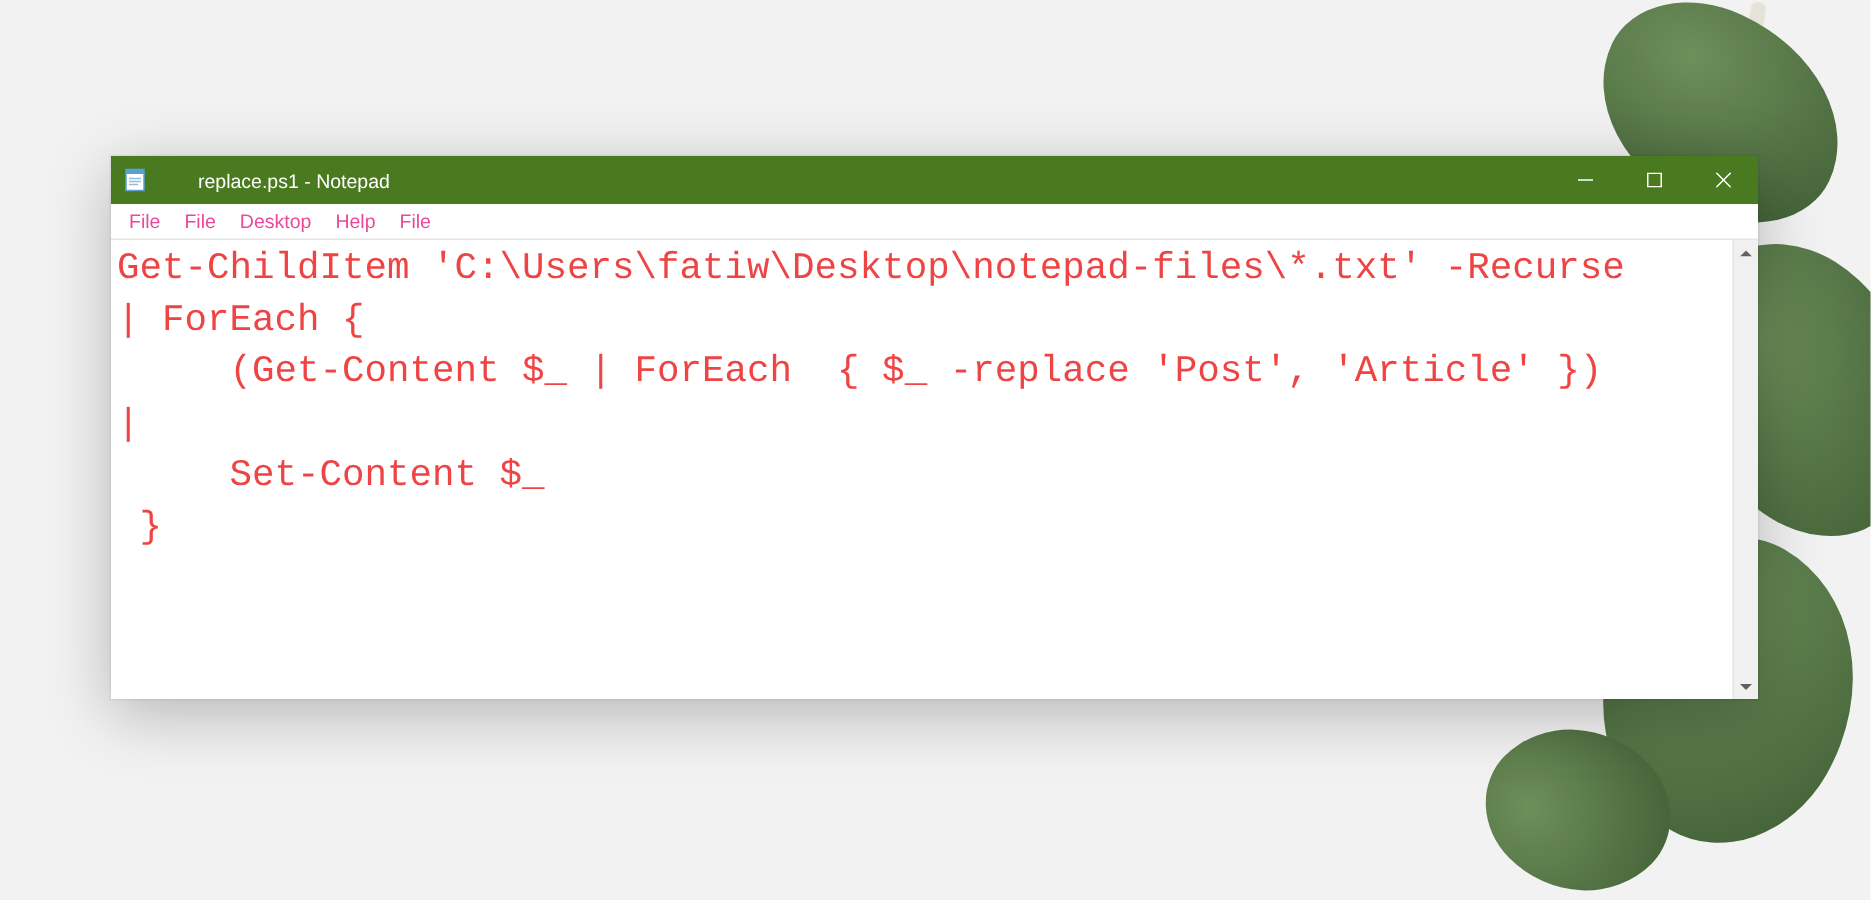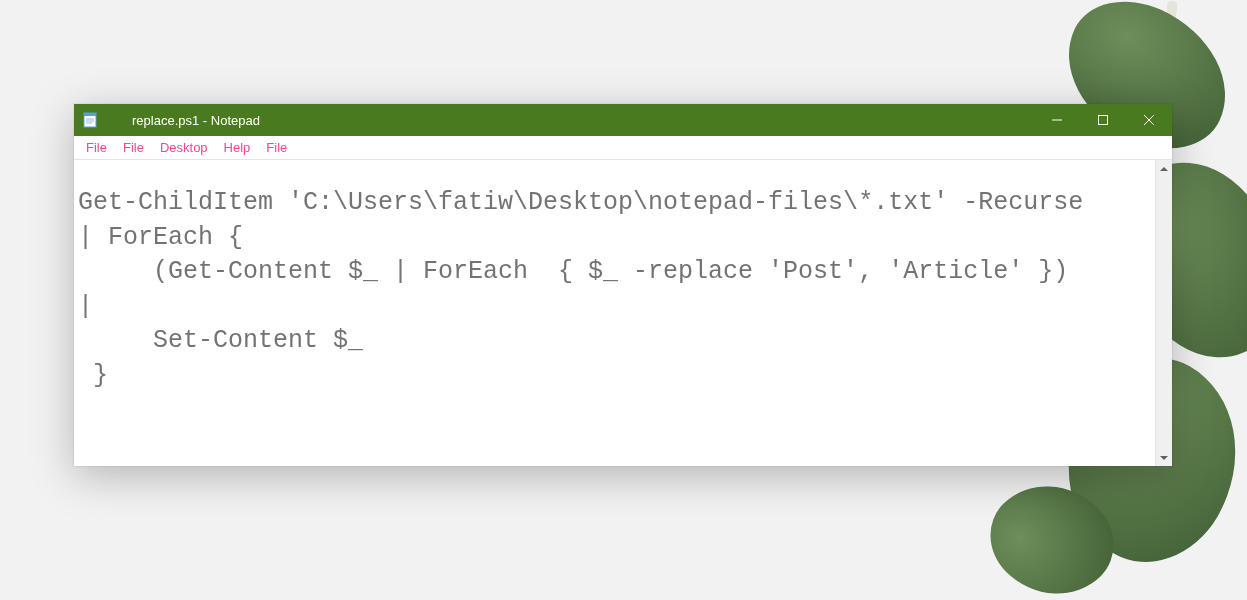--- a/index.html
+++ b/index.html
@@ -96,23 +96,22 @@
       overflow: hidden;
     }
     .editor {
       position: absolute;
       inset: 0;
       padding: 2px 4px;
       font-family: Consolas, "Courier New", monospace;
       font-size: 25px;
       line-height: 1.38;
       white-space: pre;
-      color: #737373;
+      color: #ef4444;
       overflow: auto;
-      margin-top: 24px;
     }
     .scrollbar-v {
       position: absolute;
       right: 0;
       top: 0;
       bottom: 0;
       width: 17px;
       background: #f0f0f0;
       border-left: 1px solid #e5e5e5;
       display: flex;

